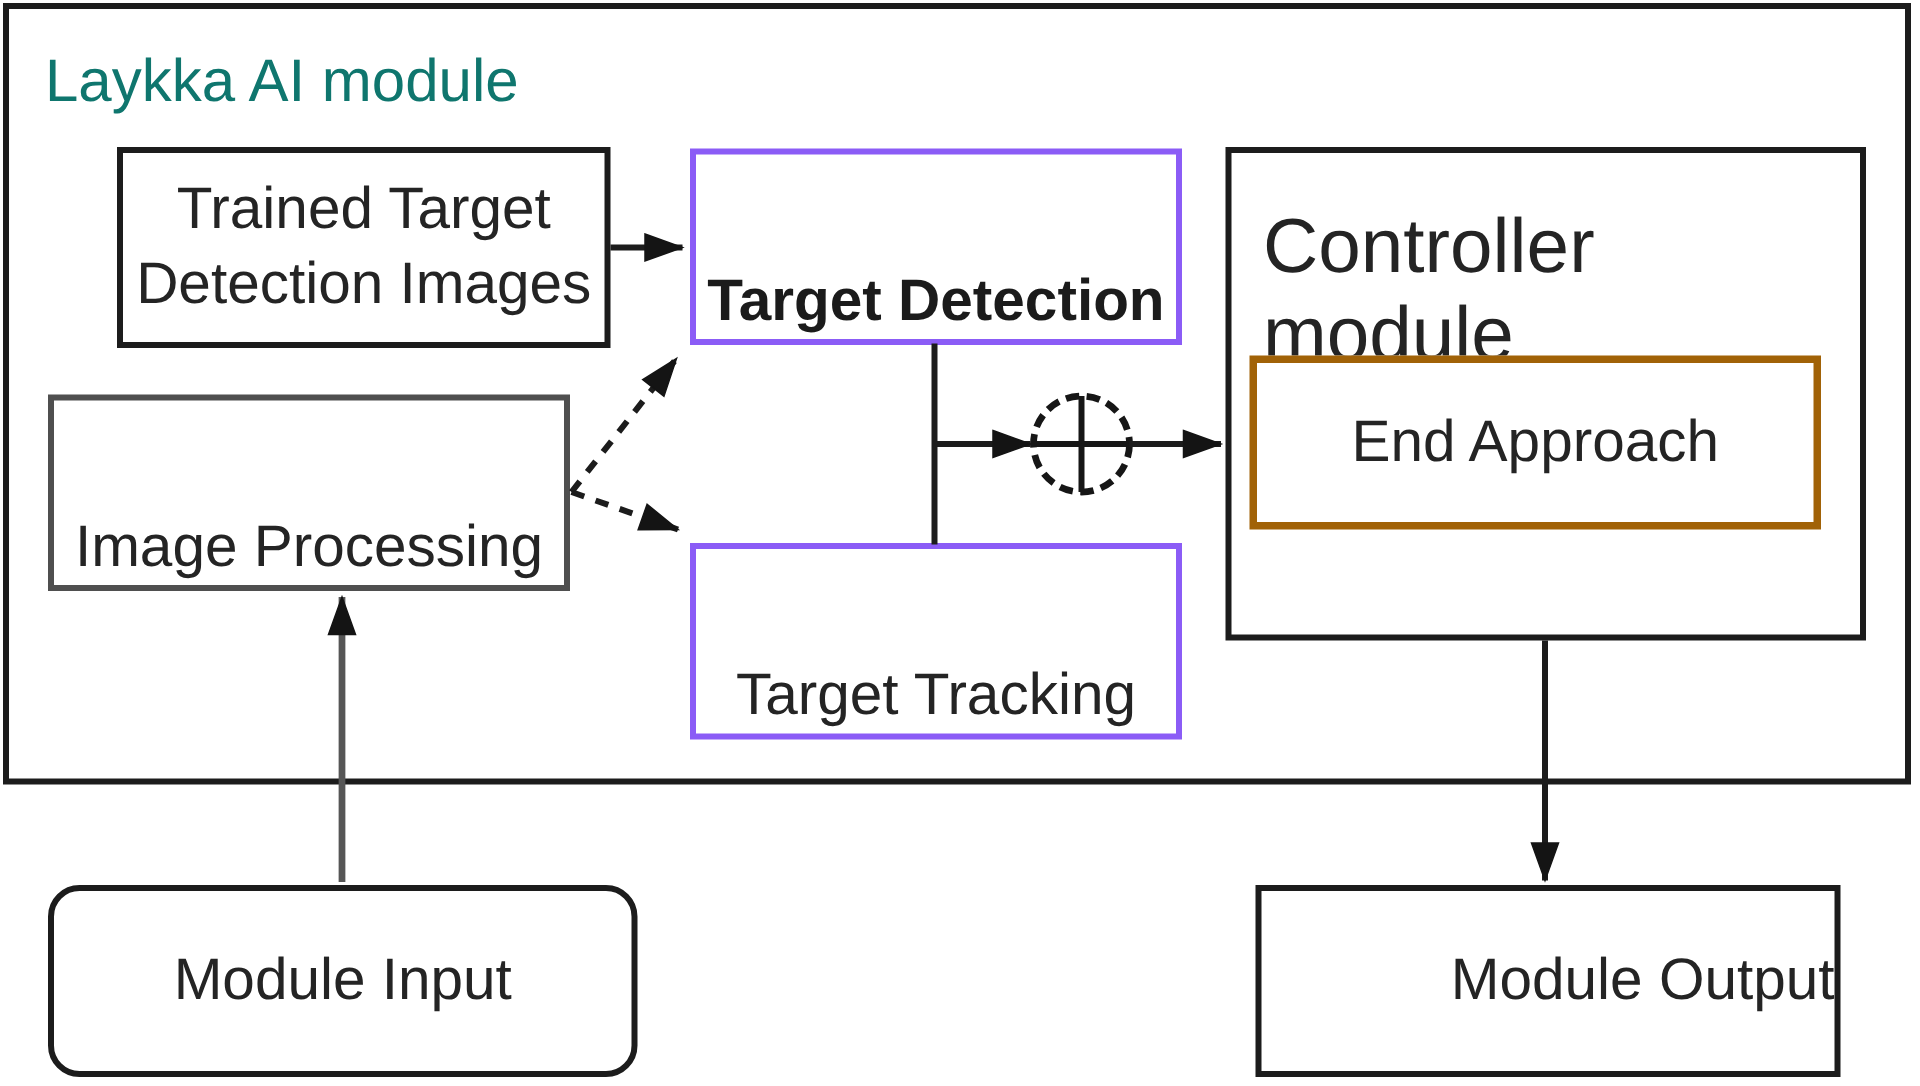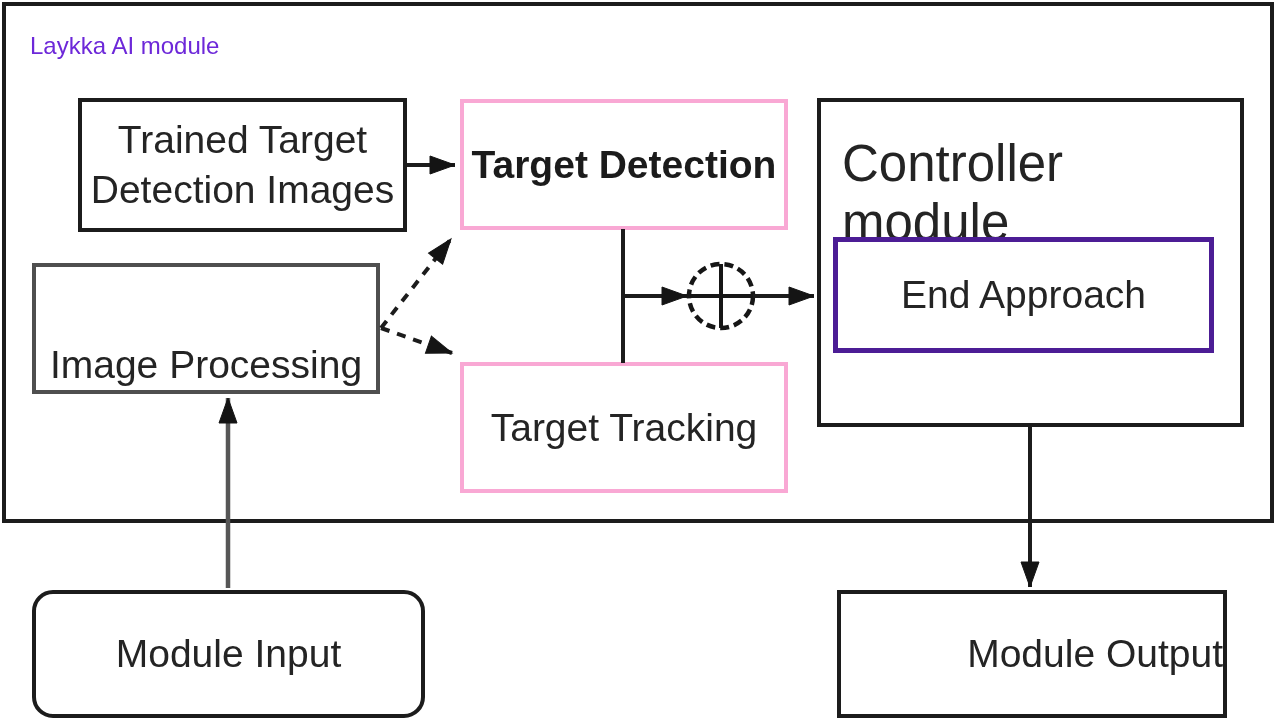--- a/index.html
+++ b/index.html
@@ -19,36 +19,36 @@
     align-items:center;
     justify-content:center;
     text-align:center;
     font-size:39px;
     line-height:50px;
     letter-spacing:0px;
     box-sizing:border-box;
     color:#242424;
   }
   .b-black{border:4px solid #1c1c1c;}
-  .b-dark{border:4px solid #f9a8d4;}
+  .b-dark{border:4px solid #8b5cf6;justify-content:flex-end;}
   .b-gray{border:4px solid #4f4f4f;}
-  .b-gray2{border:5px solid #4c1d95;}
+  .b-gray2{border:5px solid #a16207;}
 
   #outer-box{
     position:absolute;
     left:2px;top:2px;width:1272px;height:521px;
     border:4px solid #1c1c1c;
     box-sizing:border-box;
     background:#ffffff;
   }
   #outer-label{
     position:absolute;
     left:24px;top:26px;
-    font-size:24px;
-    color:#6d28d9;
+    font-size:40px;
+    color:#0f766e;
   }
   #trained-model{left:78px;top:98px;width:329px;height:134px;}
   #target-detection{left:460px;top:99px;width:328px;height:131px;font-weight:bold;color:#1b1b1b;}
   #image-processing{left:32px;top:263px;width:348px;height:131px;justify-content:flex-end;}
   #target-tracking{left:460px;top:362px;width:328px;height:131px;}
   #controller-module{
     position:absolute;
     left:817px;top:98px;width:427px;height:329px;
     border:4px solid #1c1c1c;
     box-sizing:border-box;

